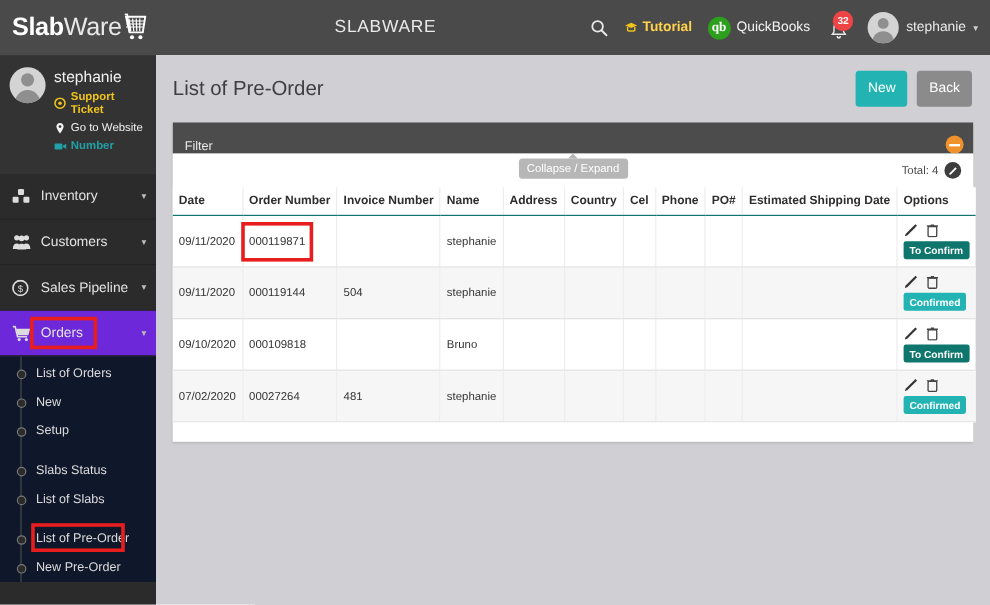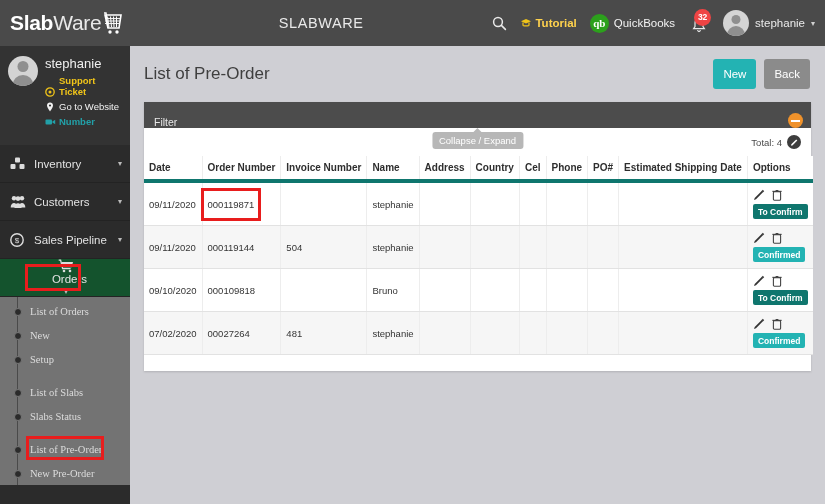--- a/index.html
+++ b/index.html
@@ -90,41 +90,41 @@
   .avatar-lg::after {
     content: ""; position: absolute; left: 50%; top: 5px; width: 11px; height: 11px;
     background: #8f8f8f; border-radius: 50%; transform: translateX(-50%);
   }
   .avatar-lg::before {
     content: ""; position: absolute; left: 50%; top: 19px; width: 21px; height: 16px;
     background: #8f8f8f; border-radius: 11px 11px 0 0; transform: translateX(-50%);
   }
   .prof-lines { display: flex; flex-direction: column; gap: 4px; padding-top: 1px; }
   .prof-name { color: #f0f0f0; font-size: 13px; }
-  .prof-link { display: flex; align-items: flex-end; gap: 4px; font-size: 9.5px; }
+  .prof-link { display: flex; align-items: center; gap: 4px; font-size: 9.5px; }
   .prof-link.support { color: #f0c419; font-weight: bold; }
   .prof-link.website { color: #f2f2f2; }
   .prof-link.videos { color: #22a0a8; font-weight: bold; margin-left: 0px; }
   .li-ico { width: 10px; height: 10px; display: inline-block; }
 
   .menu-item {
     height: 38px; display: flex; align-items: center; padding: 0 8px 0 10px;
     color: #e2e2e2; font-size: 11.5px; cursor: pointer;
     border-bottom: 1px solid #232323;
   }
   .menu-item .mi-ico { width: 17px; flex: none; display:flex; align-items:center; }
   .menu-item .mi-label { flex: 1; padding-left: 7px; }
   .menu-item .mi-caret { font-size: 8px; color: #bbb; }
-  .menu-item.active { background: #14532d; flex-direction: column; }
+  .menu-item.active { background: #6d28d9; }
   .menu-item.highlight-box { position: relative; }
   .red-box {
     position: absolute; border: 3px solid #e81d1d; pointer-events: none;
   }
 
-  .submenu { background: #737373; position: relative; padding-top: 2px; font-family: Liberation Serif, serif; }
+  .submenu { background: #0f172a; position: relative; padding-top: 2px; }
   .submenu::before {
     content:""; position: absolute; left: 17px; top: 0; bottom: 0; width: 1px; background: #4a4a4a;
   }
   .sub-item {
     height: 24px; display: flex; align-items: center;
     color: #dcdcdc; font-size: 10.5px; padding-left: 30px; cursor: pointer; position: relative;
   }
   .sub-item::before {
     content: ""; position: absolute; left: 14px; top: 50%; margin-top: -3px;
     width: 6px; height: 6px; border-radius: 50%; border: 1px solid #777; background: #2b2b2b;
@@ -182,21 +182,21 @@
   .total-wrap { margin-left: auto; display: flex; align-items: center; gap: 5px; }
   .total-text { font-size: 9.5px; color: #4a4a4a; }
   .total-circle {
     width: 14px; height: 14px; border-radius: 50%; background: #3d3d3d;
     display: flex; align-items: center; justify-content: center;
   }
 
   table.grid { width: 100%; border-collapse: collapse; background: #fff; }
   table.grid th {
     background: #fff; color: #2e2e2e; font-size: 10px; font-weight: bold;
-    text-align: left; padding: 6px 5px; border-bottom: 4px solid #0f766e;
+    text-align: left; padding: 6px 5px; border-bottom: 1px solid #0f766e;
     border-right: 1px solid #ededed; white-space: nowrap;
   }
   table.grid td {
     font-size: 9.5px; color: #343434; padding: 6px 5px;
     border-bottom: 1px solid #e2e2e2; border-right: 1px solid #ededed;
     height: 41px; vertical-align: middle;
   }
   table.grid tr.alt td { background: #f6f6f6; }
   table.grid th:last-child, table.grid td:last-child { border-right: none; }
 
@@ -369,24 +369,24 @@
         <span>List of Orders</span>
       </div>
       <div class="sub-item">
         <span>New</span>
       </div>
       <div class="sub-item">
         <span>Setup</span>
       </div>
       <div class="sub-gap"></div>
       <div class="sub-item">
+        <span>Slabs Status</span>
+      </div>
+      <div class="sub-item">
         <span>List of Slabs</span>
-      </div>
-      <div class="sub-item">
-        <span>Slabs Status</span>
       </div>
       <div class="sub-gap"></div>
       <div class="sub-item" style="position:relative;">
         <span>List of Pre-Order</span>
         <span class="red-box" style="left:26px; top:-1px; width:78px; height:24px;"></span>
       </div>
       <div class="sub-item">
         <span>New Pre-Order</span>
       </div>
     </div>

